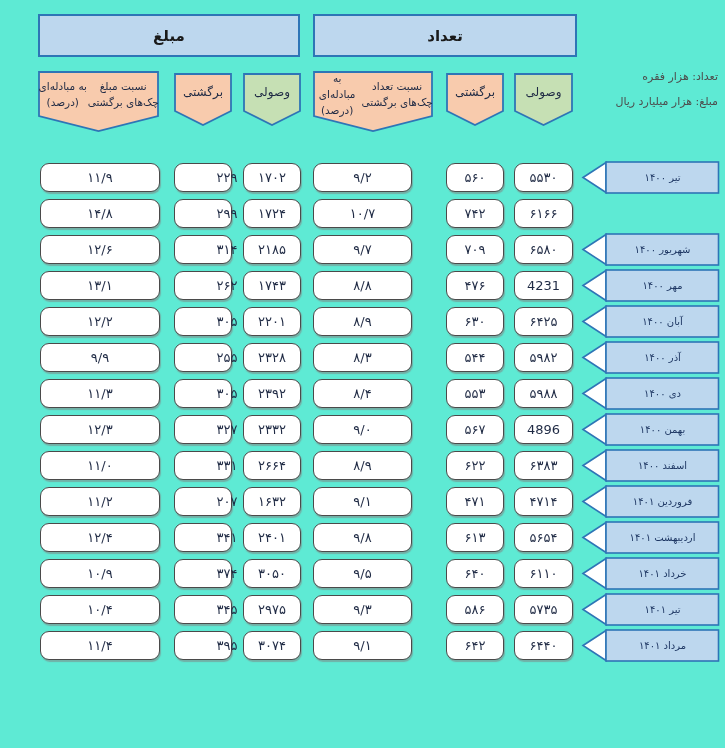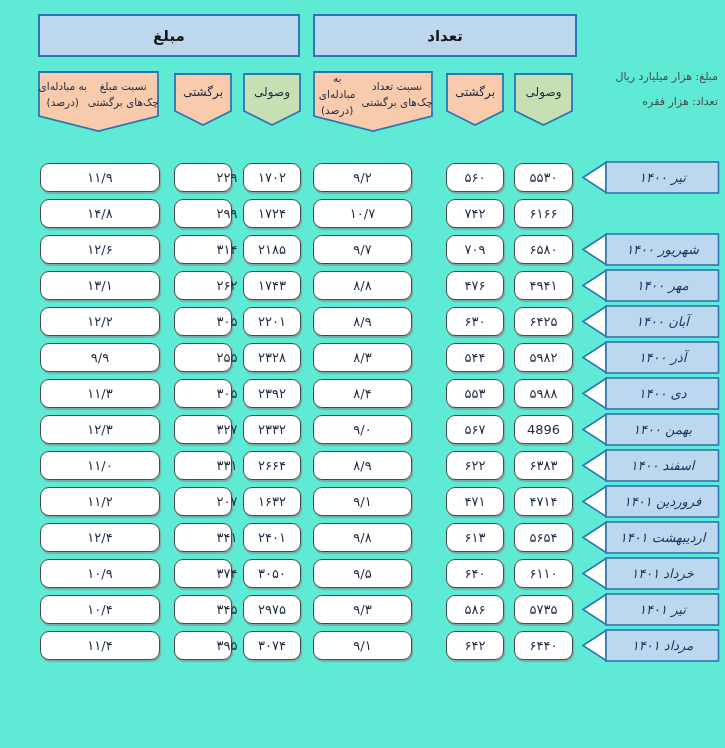--- a/index.html
+++ b/index.html
@@ -50,38 +50,38 @@
   .c-arec{left:243px;width:58px;}
   .c-cr{left:313px;width:99px;}
   .c-cret{left:446px;width:58px;}
   .c-crec{left:514px;width:59px;}
   
   .month-arrow{position:absolute;left:581px;top:-2px;width:139px;height:33px;}
   .month-arrow svg{position:absolute;left:0;top:0;}
   .month-label{
     position:absolute;left:27px;right:3px;top:0;bottom:0;
     display:flex;align-items:center;justify-content:center;
-    font-size:13px;color:#1F3864;font-style:italic;
+    font-size:10px;color:#1F3864;
   }
 </style>
 </head>
 <body>
 
 <div class="canvas">
 
   <div class="group-title gt-amount">
     <span>مبلغ</span>
   </div>
   <div class="group-title gt-count">
     <span>تعداد</span>
   </div>
 
   <div class="unit-notes">
+    <div>تعداد: هزار فقره</div>
     <div>مبلغ: هزار میلیارد ریال</div>
-    <div>تعداد: هزار فقره</div>
   </div>
 
   <div class="colhead ch-amount-ratio">
     <svg width="121" height="61" viewBox="0 0 121 61">
       <polygon points="1,1 120,1 120,45 60.5,60 1,45" fill="#F8CBAD" stroke="#2E75B6" stroke-width="1.8"></polygon>
     </svg>
     <div class="lbl two-line">
       <span>نسبت مبلغ چک‌های برگشتی</span>
       <span>به مبادله‌ای (درصد)</span>
     </div>
@@ -159,21 +159,21 @@
       </svg>
       <span class="month-label">شهریور ۱۴۰۰</span>
     </div>
   </div>
       <div class="row">
     <div class="cell c-ar">۱۳/۱</div>
     <div class="cell c-aret">۲۶۲</div>
     <div class="cell c-arec">۱۷۴۳</div>
     <div class="cell c-cr">۸/۸</div>
     <div class="cell c-cret">۴۷۶</div>
-    <div class="cell c-crec">۴۹۴۱</div>
+    <div class="cell c-crec">4231</div>
     <div class="month-arrow">
       <svg width="139" height="33" viewBox="0 0 139 33">
         <polygon points="2,16.5 25,1.5 25,31.5" fill="#ffffff" stroke="#2E75B6" stroke-width="1.6"></polygon>
         <rect x="25" y="1" width="112.5" height="31" fill="#BDD7EE" stroke="#2E75B6" stroke-width="1.6"></rect>
       </svg>
       <span class="month-label">مهر ۱۴۰۰</span>
     </div>
   </div>
       <div class="row">
     <div class="cell c-ar">۱۲/۲</div>

